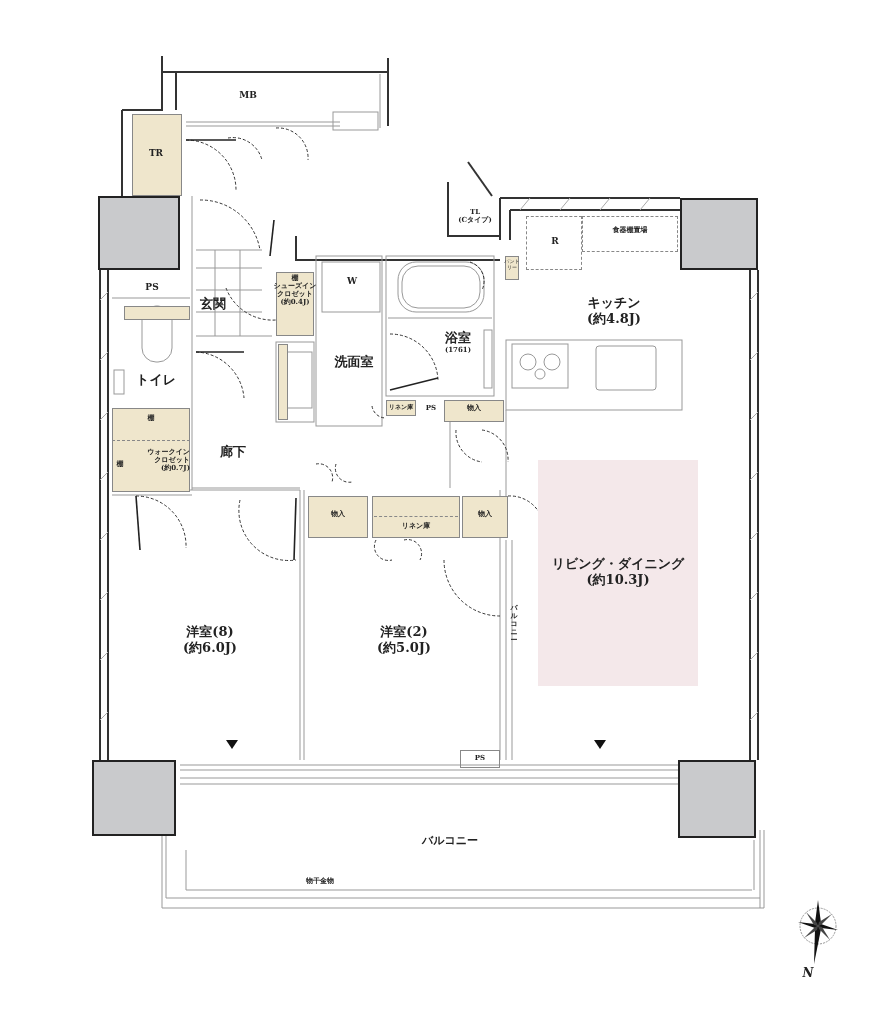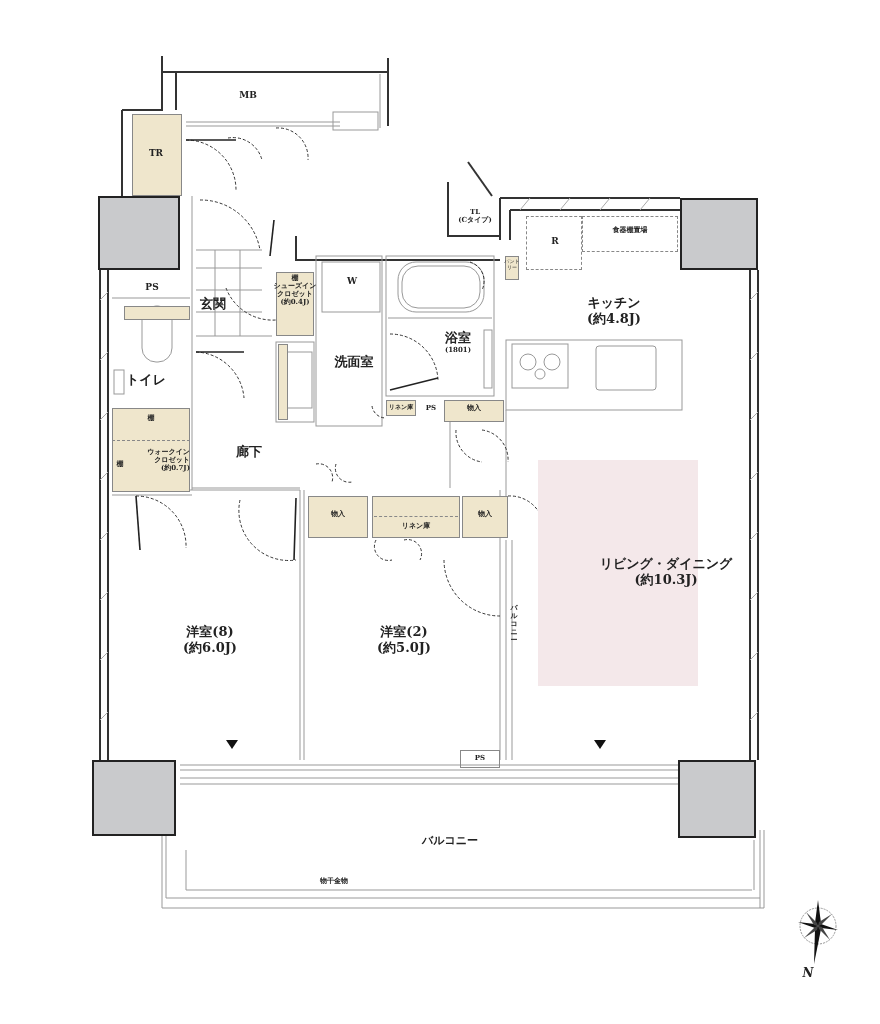--- a/index.html
+++ b/index.html
@@ -219,51 +219,51 @@
 <div class="lbl xs" style="left:272px;top:274px;width:46px;">
   <div>棚</div>
   <div>シューズイン</div>
   <div>クロゼット</div>
   <div>(約0.4J)</div>
 </div>
 <div class="lbl sm" style="left:340px;top:276px;width:24px;">W</div>
 <div class="lbl mid" style="left:324px;top:354px;width:60px;">洗面室</div>
 <div class="lbl mid" style="left:428px;top:330px;width:60px;">
   <div>浴室</div>
-  <div class="xs">(1801)</div>
-</div>
-<div class="lbl mid" style="left:116px;top:372px;width:60px;">トイレ</div>
+  <div class="xs">(1761)</div>
+</div>
+<div class="lbl mid" style="left:116px;top:372px;width:60px;text-align:right;">トイレ</div>
 <div class="lbl xs" style="left:386px;top:404px;width:30px;font-size:6px;">リネン庫</div>
 <div class="lbl xs" style="left:420px;top:404px;width:22px;">PS</div>
 <div class="lbl xs" style="left:444px;top:404px;width:60px;">物入</div>
-<div class="lbl mid" style="left:224px;top:444px;width:50px;">廊下</div>
+<div class="lbl mid" style="left:208px;top:444px;width:50px;">廊下</div>
 <div class="lbl xs" style="left:112px;top:414px;width:78px;">棚</div>
 <div class="lbl xs" style="left:112px;top:460px;width:16px;">棚</div>
 <div class="lbl xs" style="left:128px;top:448px;width:62px;text-align:right;">
   <div>ウォークイン</div>
   <div>クロゼット</div>
   <div>(約0.7J)</div>
 </div>
 <div class="lbl xs" style="left:308px;top:510px;width:60px;">物入</div>
 <div class="lbl xs" style="left:372px;top:522px;width:88px;">リネン庫</div>
 <div class="lbl xs" style="left:462px;top:510px;width:46px;">物入</div>
-<div class="lbl mid" style="left:538px;top:556px;width:160px;padding-left:48px;">
+<div class="lbl mid" style="left:538px;top:556px;width:160px;">
   <div>リビング・ダイニング</div>
   <div>(約10.3J)</div>
 </div>
 <div class="lbl xs" style="left:508px;top:604px;width:12px;white-space:normal;word-break:break-all;">バルコニー</div>
 <div class="lbl mid" style="left:160px;top:624px;width:100px;">
   <div>洋室(8)</div>
   <div>(約6.0J)</div>
 </div>
 <div class="lbl mid" style="left:354px;top:624px;width:100px;">
   <div>洋室(2)</div>
   <div>(約5.0J)</div>
 </div>
 <div class="thin" style="left:460px;top:750px;width:40px;height:18px;"></div>
 <div class="lbl xs" style="left:460px;top:754px;width:40px;">PS</div>
 <div class="lbl sm" style="left:410px;top:834px;width:80px;font-size:11px;">バルコニー</div>
-<div class="lbl xs" style="left:304px;top:877px;width:60px;">物干金物</div>
+<div class="lbl xs" style="left:290px;top:877px;width:60px;">物干金物</div>
 
 <div class="tri" style="left:226px;top:740px;"></div>
 <div class="tri" style="left:594px;top:740px;"></div>
 
 <div class="lbl" style="left:800px;top:966px;width:16px;font-size:12px;font-style:italic;font-weight:bold;">N</div>
 
 </body></html>

